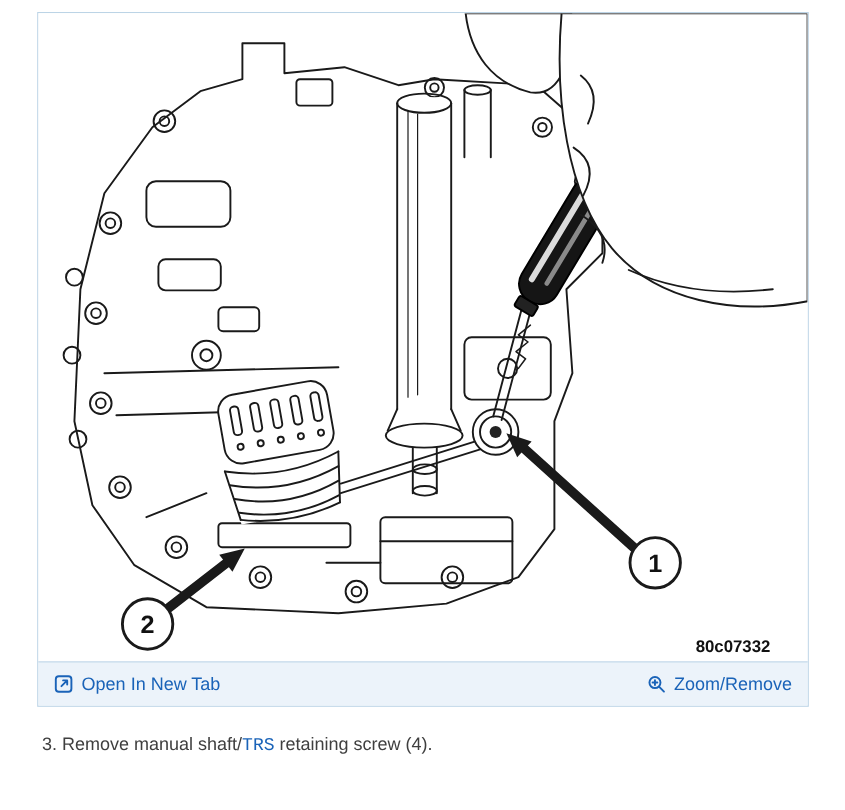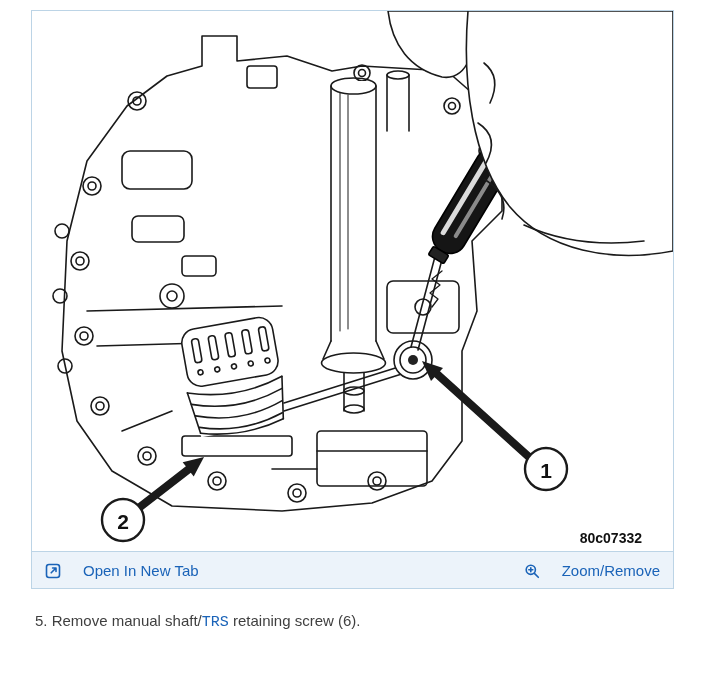--- a/index.html
+++ b/index.html
@@ -21,21 +21,21 @@
   }
   .illustration{height:540px;position:relative;overflow:hidden;background:#fff;}
   .illustration svg{display:block;width:100%;height:100%;}
   .figure-toolbar{
     height:37px;background:var(--toolbar-bg);
     border-top:1px solid var(--panel-border);
     display:flex;align-items:center;justify-content:space-between;
     padding:0 13px;
   }
   .toolbar-link{
-    display:flex;align-items:flex-end;gap:22px;
+    display:flex;align-items:flex-start;gap:7px;
     color:var(--link-blue);font-size:15px;cursor:pointer;text-decoration:none;
   }
   .toolbar-link svg{display:block;}
   .instructions{
     position:absolute;left:35px;top:608px;
     color:var(--body-text);font-size:15px;line-height:26px;
   }
   .instructions p{margin:0;}
   .inline-link{color:var(--link-blue);cursor:pointer;font-family:Liberation Mono, monospace;}
 </style>
@@ -214,14 +214,14 @@
           <path d="M10.4 10.4 L14.3 14.3"></path>
           <path d="M6.8 4.8 V8.8 M4.8 6.8 H8.8"></path>
         </svg>
       </span>
       <span>Zoom/Remove</span>
     </a>
   </div>
 </div>
 
 <div class="instructions">
-  <p><span>5. Remove manual shaft/</span><span class="inline-link">TRS</span><span> retaining screw (6).</span></p>
+  <p><span>3. Remove manual shaft/</span><span class="inline-link">TRS</span><span> retaining screw (4).</span></p>
 </div>
 
 </body></html>

